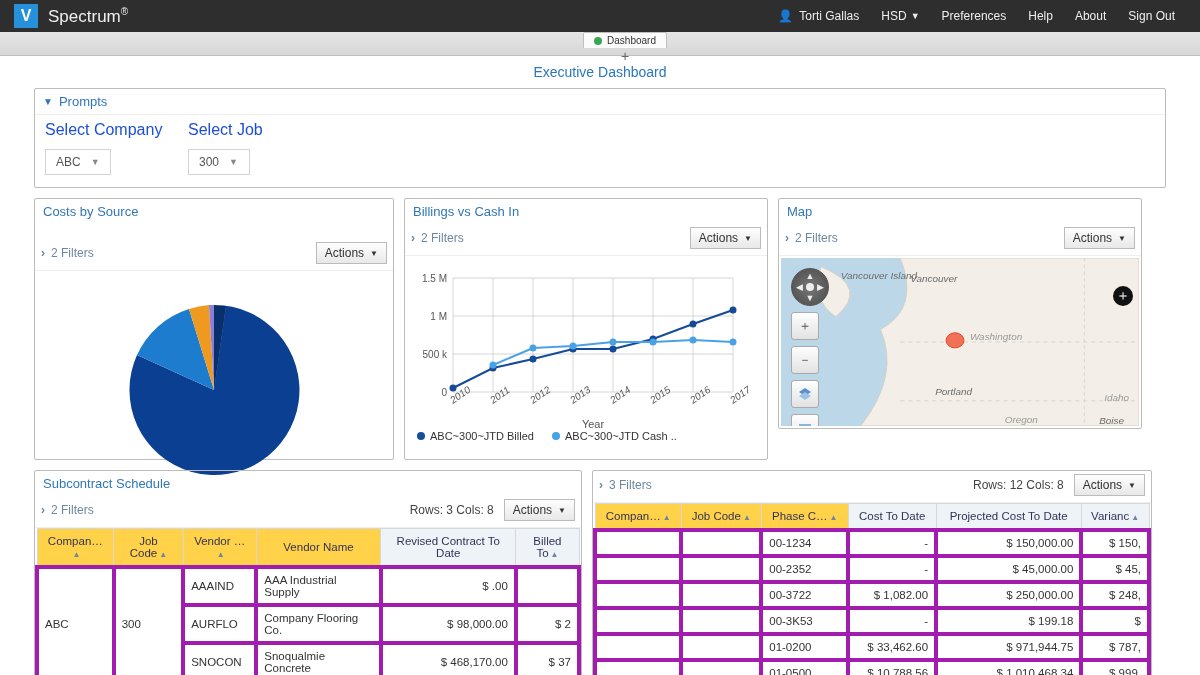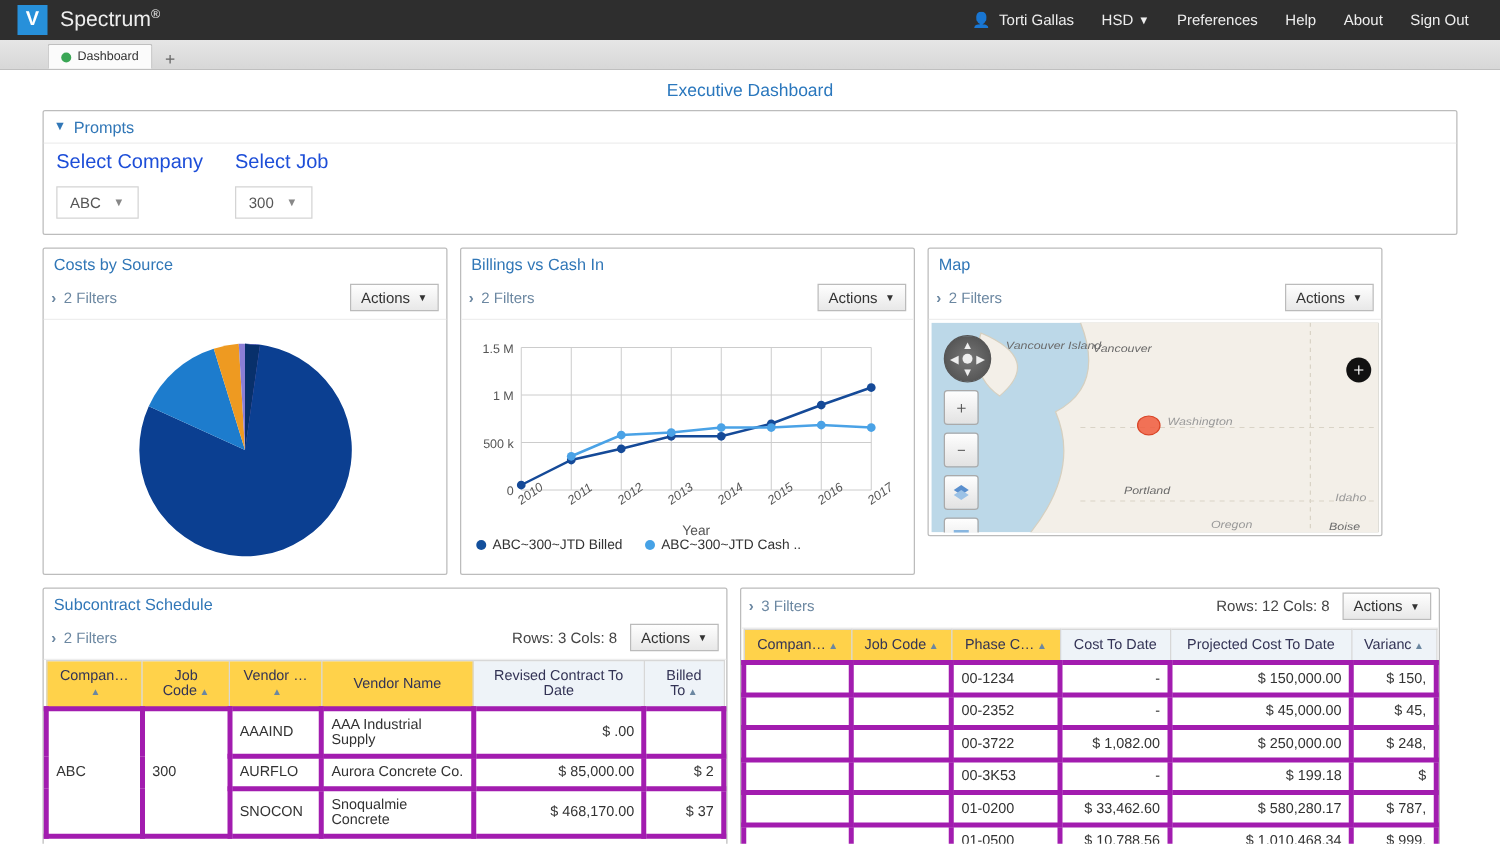--- a/index.html
+++ b/index.html
@@ -30,21 +30,21 @@
   .topbar{height:32px;background:var(--topbar);color:#fff;display:flex;align-items:center;padding:0 14px;}
   .logo{width:24px;height:24px;background:#2790da;color:#fff;display:flex;align-items:center;justify-content:center;font-weight:bold;font-size:16px;margin-right:10px;}
   .brand{font-size:17px;font-weight:500;color:#eee;}
   .brand sup{font-size:10px;vertical-align:super;}
   .topbar .spacer{flex:1;}
   .top-link{color:#eee;font-size:12px;padding:0 11px;display:flex;align-items:center;cursor:pointer;}
   .top-link .caret{margin-left:4px;font-size:9px;}
   .user-icon{margin-right:6px;font-size:12px;}
 
   
-  .tabstrip{height:24px;background:linear-gradient(#e6e6e6,#d7d7d7);border-bottom:1px solid #bfbfbf;display:flex;align-items:flex-end;padding-left:38px;}
+  .tabstrip{height:24px;background:linear-gradient(#e6e6e6,#d7d7d7);border-bottom:1px solid #bfbfbf;display:flex;align-items:center;padding-left:50px;flex-direction:column;}
   .apptab{background:#fbfbfb;border:1px solid #bfbfbf;border-bottom:none;height:20px;padding:2px 10px;font-size:10px;display:flex;align-items:center;gap:5px;border-radius:2px 2px 0 0;}
   .apptab .dot{width:8px;height:8px;border-radius:50%;background:#3aa655;display:inline-block;}
   .addtab{font-size:14px;color:#666;padding:0 10px;cursor:pointer;}
 
   
   .page{padding:0 34px 0 34px;}
   .page-title{color:var(--linkblue);text-align:center;padding:8px 0 8px 0;font-size:14px;}
 
   
   .panel{border:1px solid var(--cardborder);border-radius:2px;margin-bottom:10px;background:#fff;}
@@ -63,21 +63,21 @@
   .filterbar{display:flex;align-items:center;padding:3px 6px 6px 6px;border-bottom:1px solid #eee;font-size:12px;}
   .filterbar .fchev{color:#6b87a1;margin-right:6px;font-weight:bold;}
   .filterbar .flabel{color:#6b87a1;}
   .filterbar .spacer{flex:1;}
   .rowcols{color:#444;margin-right:10px;}
   .actions{border:1px solid #bbb;background:linear-gradient(#fefefe,#e8e8e8);padding:3px 8px;font-size:12px;display:flex;align-items:center;cursor:pointer;}
   .actions .caret{margin-left:6px;font-size:8px;}
 
   .chartbody{flex:1;display:flex;align-items:center;justify-content:center;padding:4px;}
 
-  .col-a{width:324px;height:262px;}
+  .col-a{width:360px;height:262px;gap:15px;}
   .col-b{width:364px;height:262px;}
   .col-c{width:364px;height:231px;position:relative;}
 
   svg{display:block;}
 
   .legend{display:flex;gap:18px;font-size:11px;color:#333;padding:0 0 4px 8px;align-items:center;}
   .legend .litem{display:flex;align-items:center;gap:5px;}
   .legend .d1{width:8px;height:8px;border-radius:50%;background:#134f9c;display:inline-block;}
   .legend .d2{width:8px;height:8px;border-radius:50%;background:#46a2e6;display:inline-block;}
 
@@ -365,22 +365,22 @@
           <tr>
             <td rowspan="3">ABC</td>
             <td rowspan="3">300</td>
             <td>AAAIND</td>
             <td>AAA Industrial Supply</td>
             <td class="num">$ .00</td>
             <td class="num"></td>
           </tr>
           <tr>
             <td>AURFLO</td>
-            <td>Aurora Concrete Co.</td>
-            <td class="num">$ 85,000.00</td>
+            <td>Company Flooring Co.</td>
+            <td class="num">$ 98,000.00</td>
             <td class="num">$ 2</td>
           </tr>
           <tr>
             <td>SNOCON</td>
             <td>Snoqualmie Concrete</td>
             <td class="num">$ 468,170.00</td>
             <td class="num">$ 37</td>
           </tr>
         </tbody>
       </table>
@@ -439,21 +439,21 @@
               <td>00-3K53</td>
               <td class="num">-</td>
               <td class="num">$ 199.18</td>
               <td class="num">$</td>
             </tr>
           <tr>
               <td></td>
               <td></td>
               <td>01-0200</td>
               <td class="num">$ 33,462.60</td>
-              <td class="num">$ 580,280.17</td>
+              <td class="num">$ 971,944.75</td>
               <td class="num">$ 787,</td>
             </tr>
           <tr>
               <td></td>
               <td></td>
               <td>01-0500</td>
               <td class="num">$ 10,788.56</td>
               <td class="num">$ 1,010,468.34</td>
               <td class="num">$ 999,</td>
             </tr>

